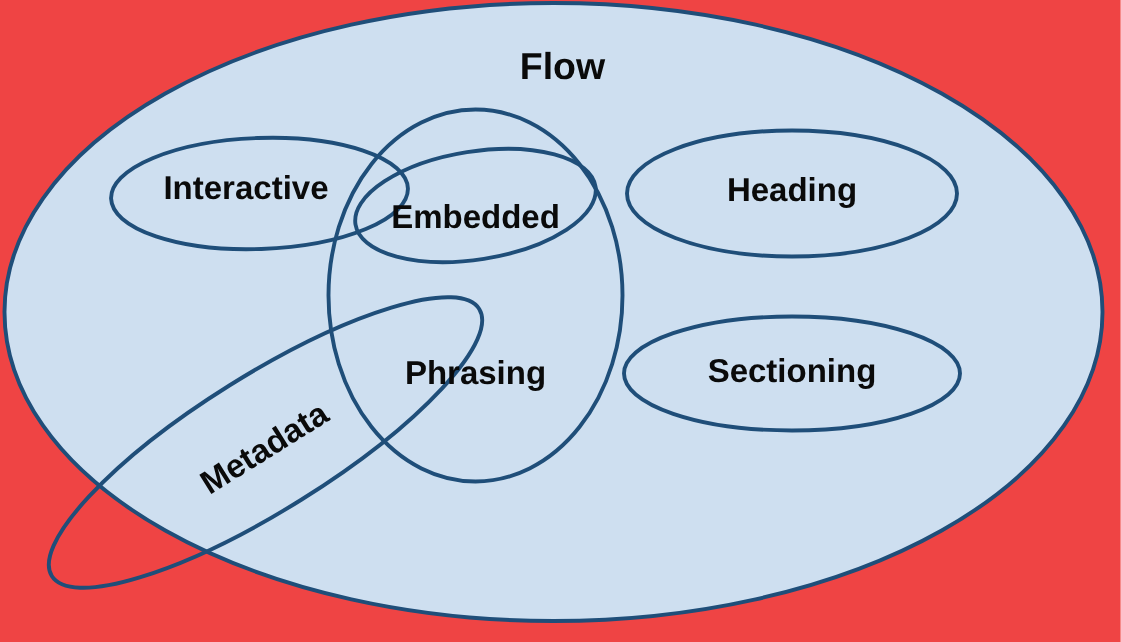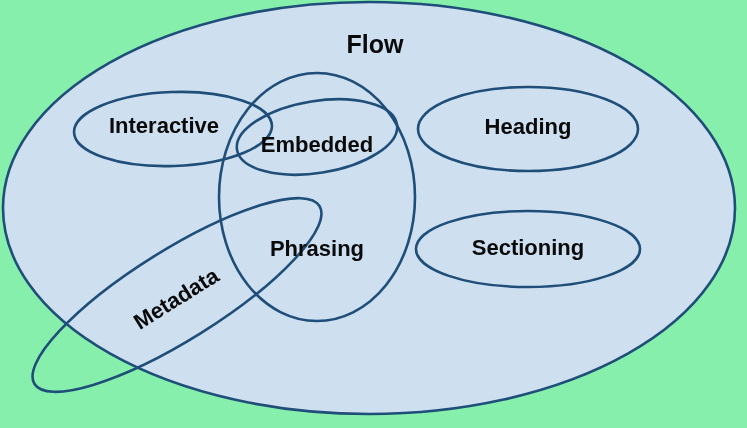--- a/index.html
+++ b/index.html
@@ -40,21 +40,21 @@
     font-weight: bold;
     fill: #0A0A0A;
     text-anchor: middle;
     dominant-baseline: middle;
     paint-order: stroke;
   }
 </style>
 </head>
 <body>
 
-<div id="diagram-root" style="background: #86efac;">
+<div id="diagram-root" style="background: #ef4444;">
   <svg id="venn-svg" viewBox="0 0 747 428" xmlns="http://www.w3.org/2000/svg">
 
     <ellipse class="set-shape" cx="369" cy="208" rx="366" ry="206" style="fill: rgb(206, 223, 240); stroke: rgb(31, 78, 121);"></ellipse>
 
     <ellipse class="set-shape unfilled" cx="173" cy="129" rx="99" ry="37" transform="rotate(-2 173 129)" style="fill: none; stroke: rgb(31, 78, 121);"></ellipse>
 
     <ellipse class="set-shape unfilled" cx="317" cy="197" rx="98" ry="124" style="fill: none; stroke: rgb(31, 78, 121);"></ellipse>
 
     <ellipse class="set-shape unfilled" cx="317" cy="137" rx="81" ry="36" transform="rotate(-9 317 137)" style="fill: none; stroke: rgb(31, 78, 121);"></ellipse>
 

